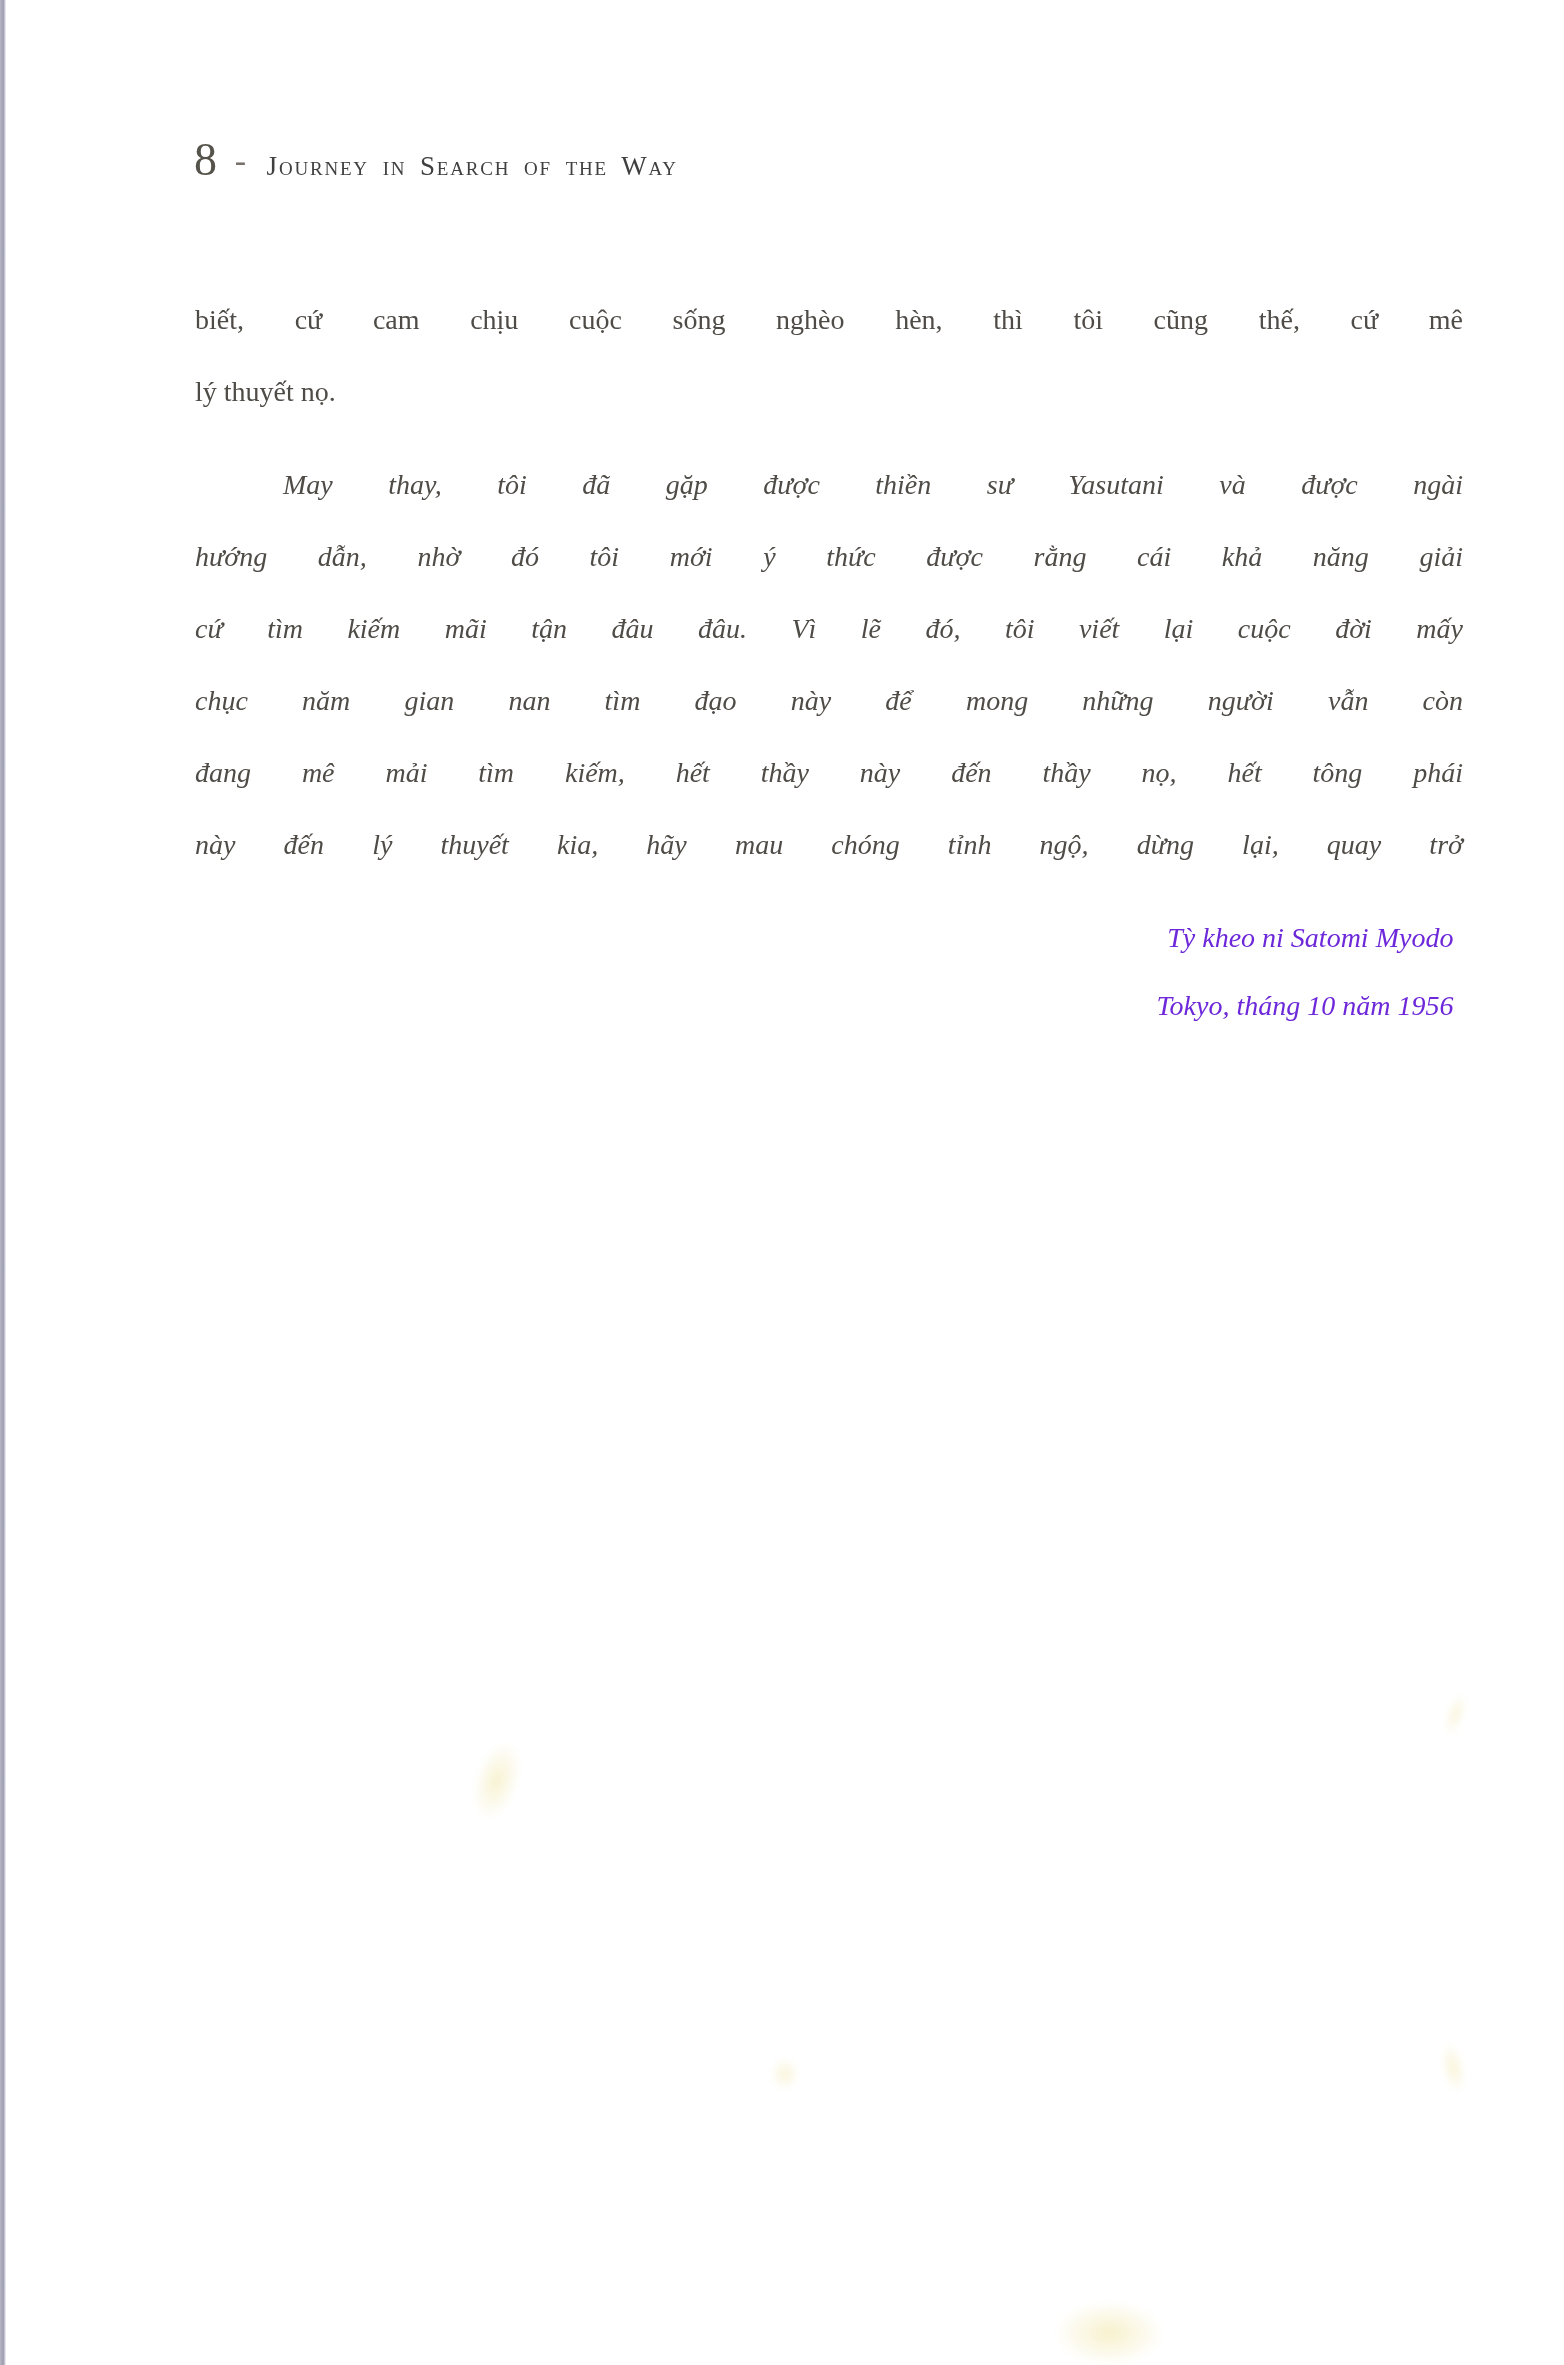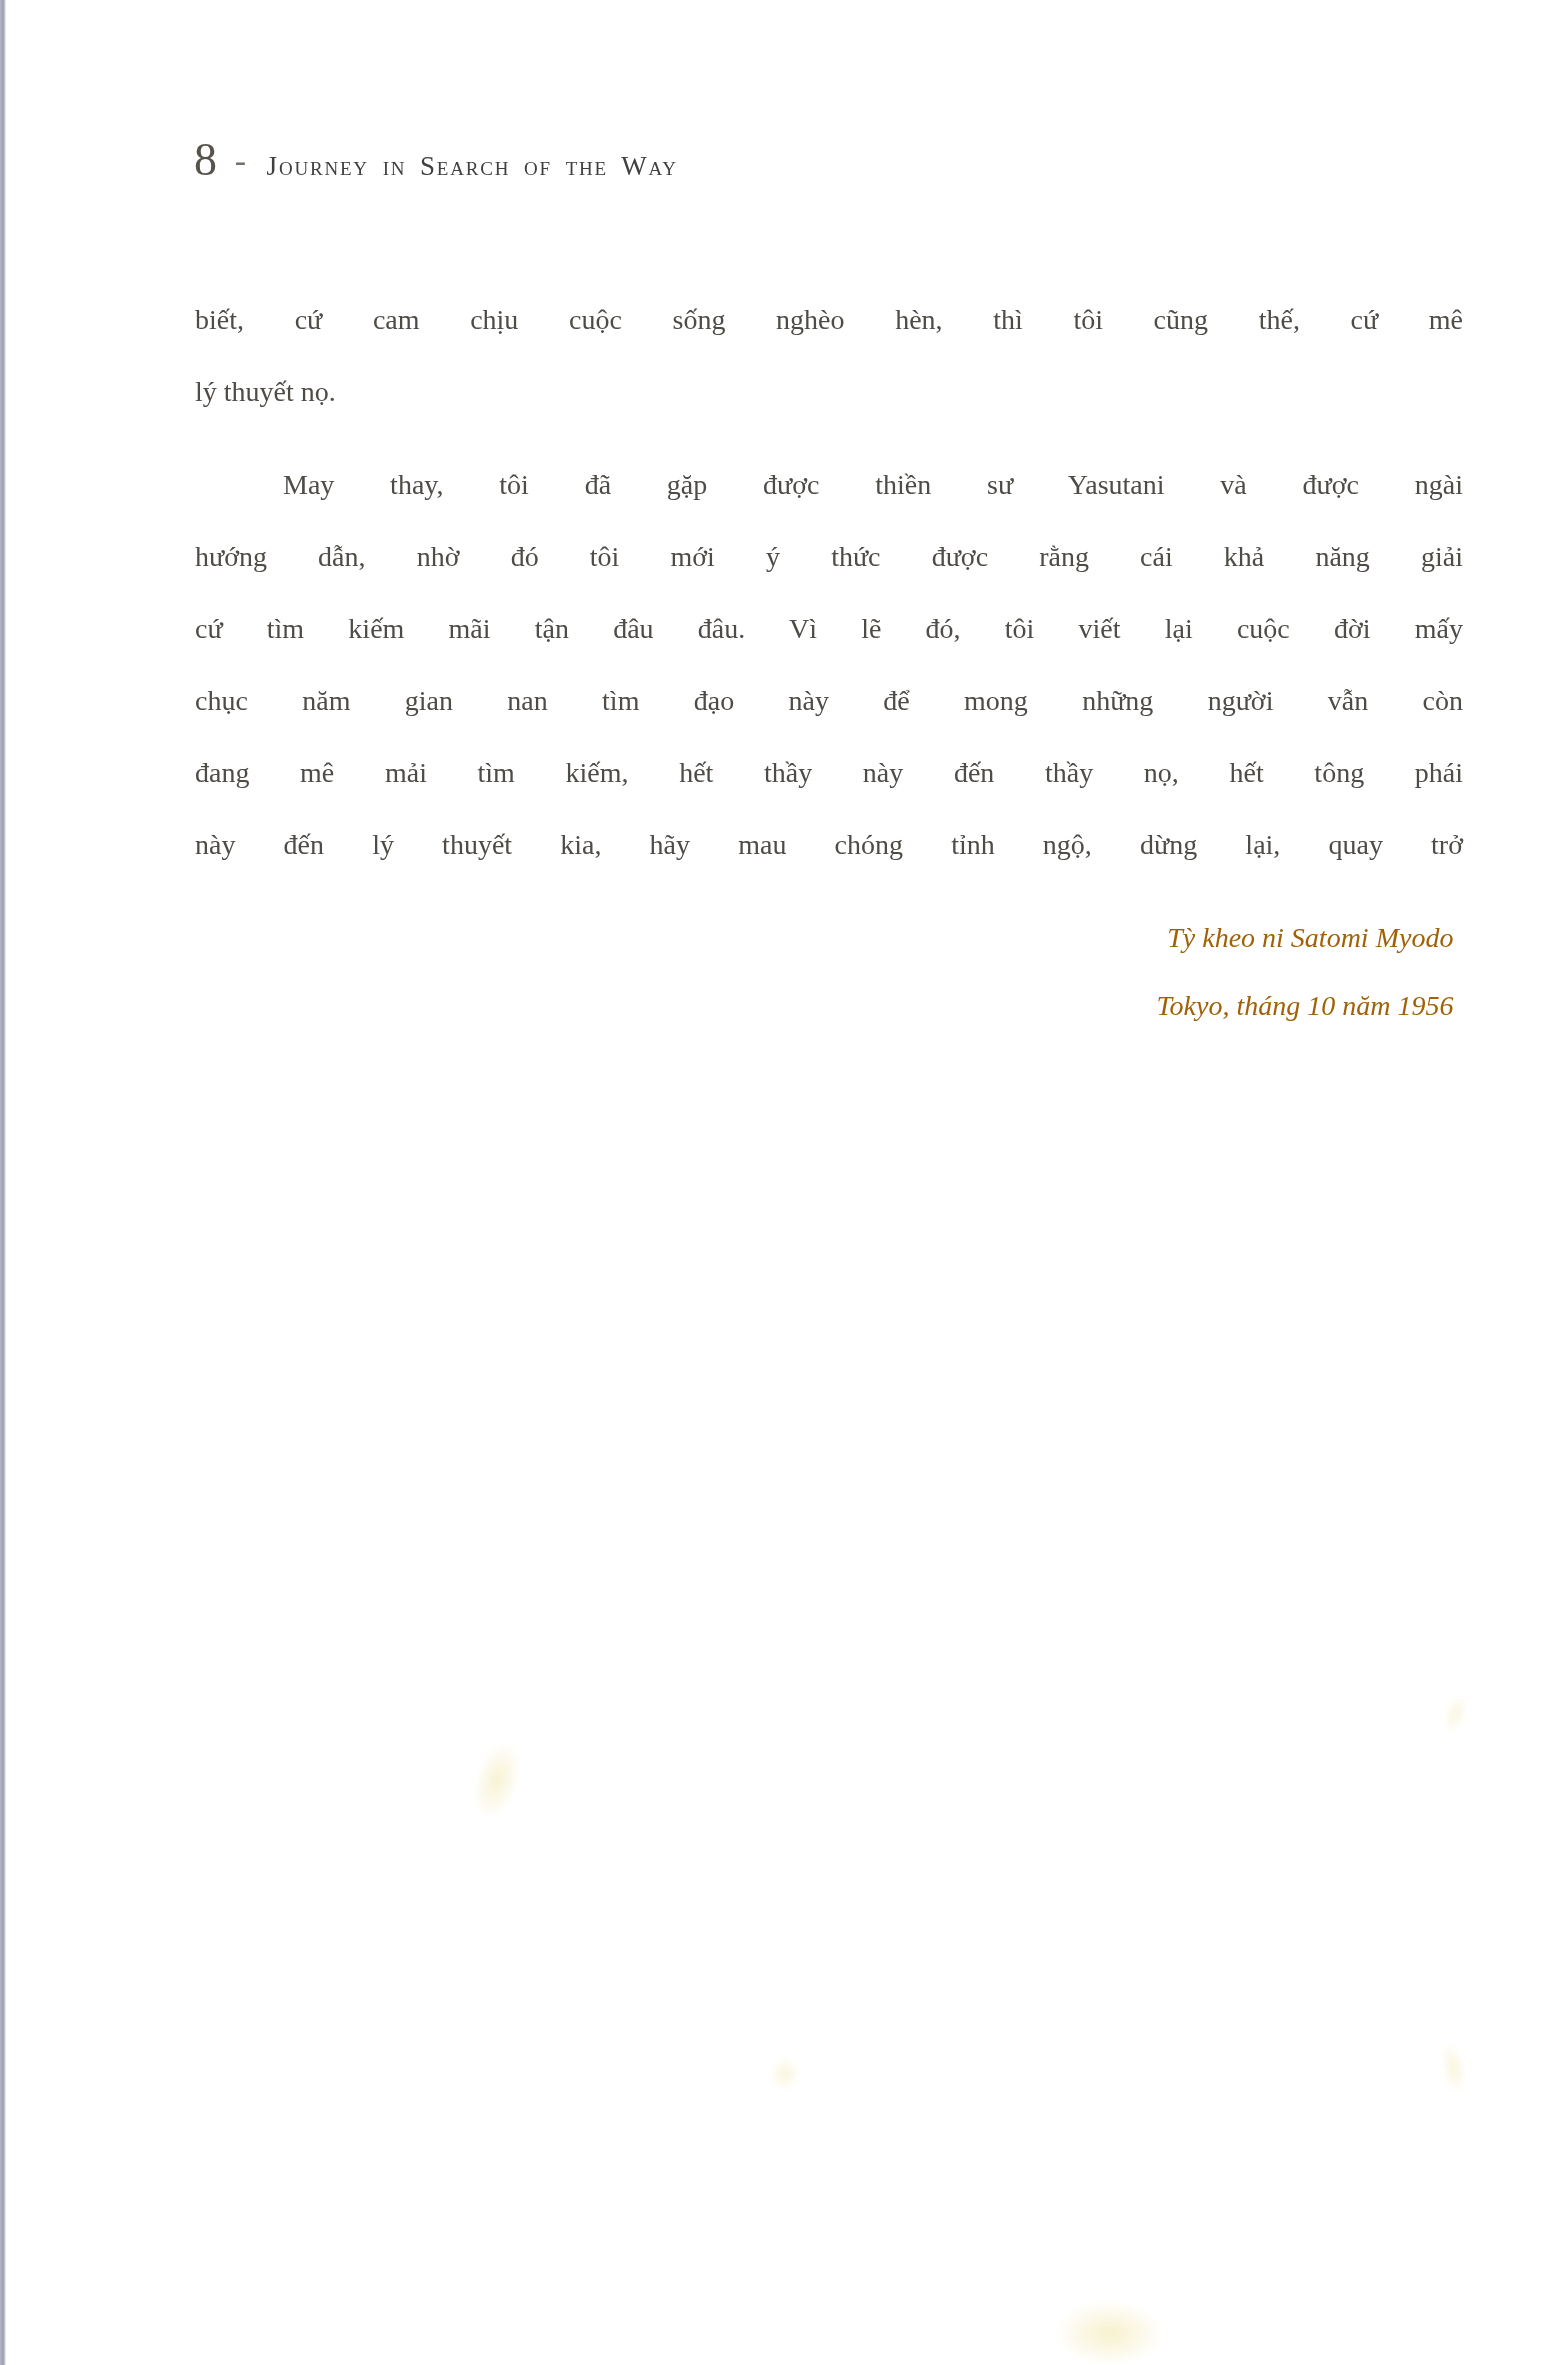--- a/index.html
+++ b/index.html
@@ -57,38 +57,38 @@
   .body-block {
     position: absolute;
     left: 195px;
     top: 284px;
     width: 1268px;
     font-size: 28px;
     line-height: 72px;
     color: #4f4b46;
   }
   .para { margin: 0; }
-  .para-2 { margin-top: 21.4px; }
+  .para-2 { margin-top: 21.4px; font-style: italic; }
   .line {
     text-align: justify;
     text-align-last: justify;
   }
   .line.last {
     text-align-last: left;
   }
   .line.indent {
     text-indent: 88px;
   }
   .signature {
     margin-top: 23px;
     line-height: 68px;
     font-style: italic;
     text-align: right;
     padding-right: 9.6px;
-    color: #a16207;
+    color: #6d28d9;
   }
   
   .speck {
     position: absolute;
     background: radial-gradient(ellipse at center, #efe39c 0%, rgba(245,236,170,0) 70%);
     filter: blur(2.2px);
     pointer-events: none;
   }
   .speck-1 { left: 475px;  top: 1740px; width: 44px;  height: 81px; opacity: 0.45; transform: rotate(18deg); }
   .speck-2 { left: 770px; top: 2057px; width: 29.5px;  height: 34px;  opacity: 0.35; }

